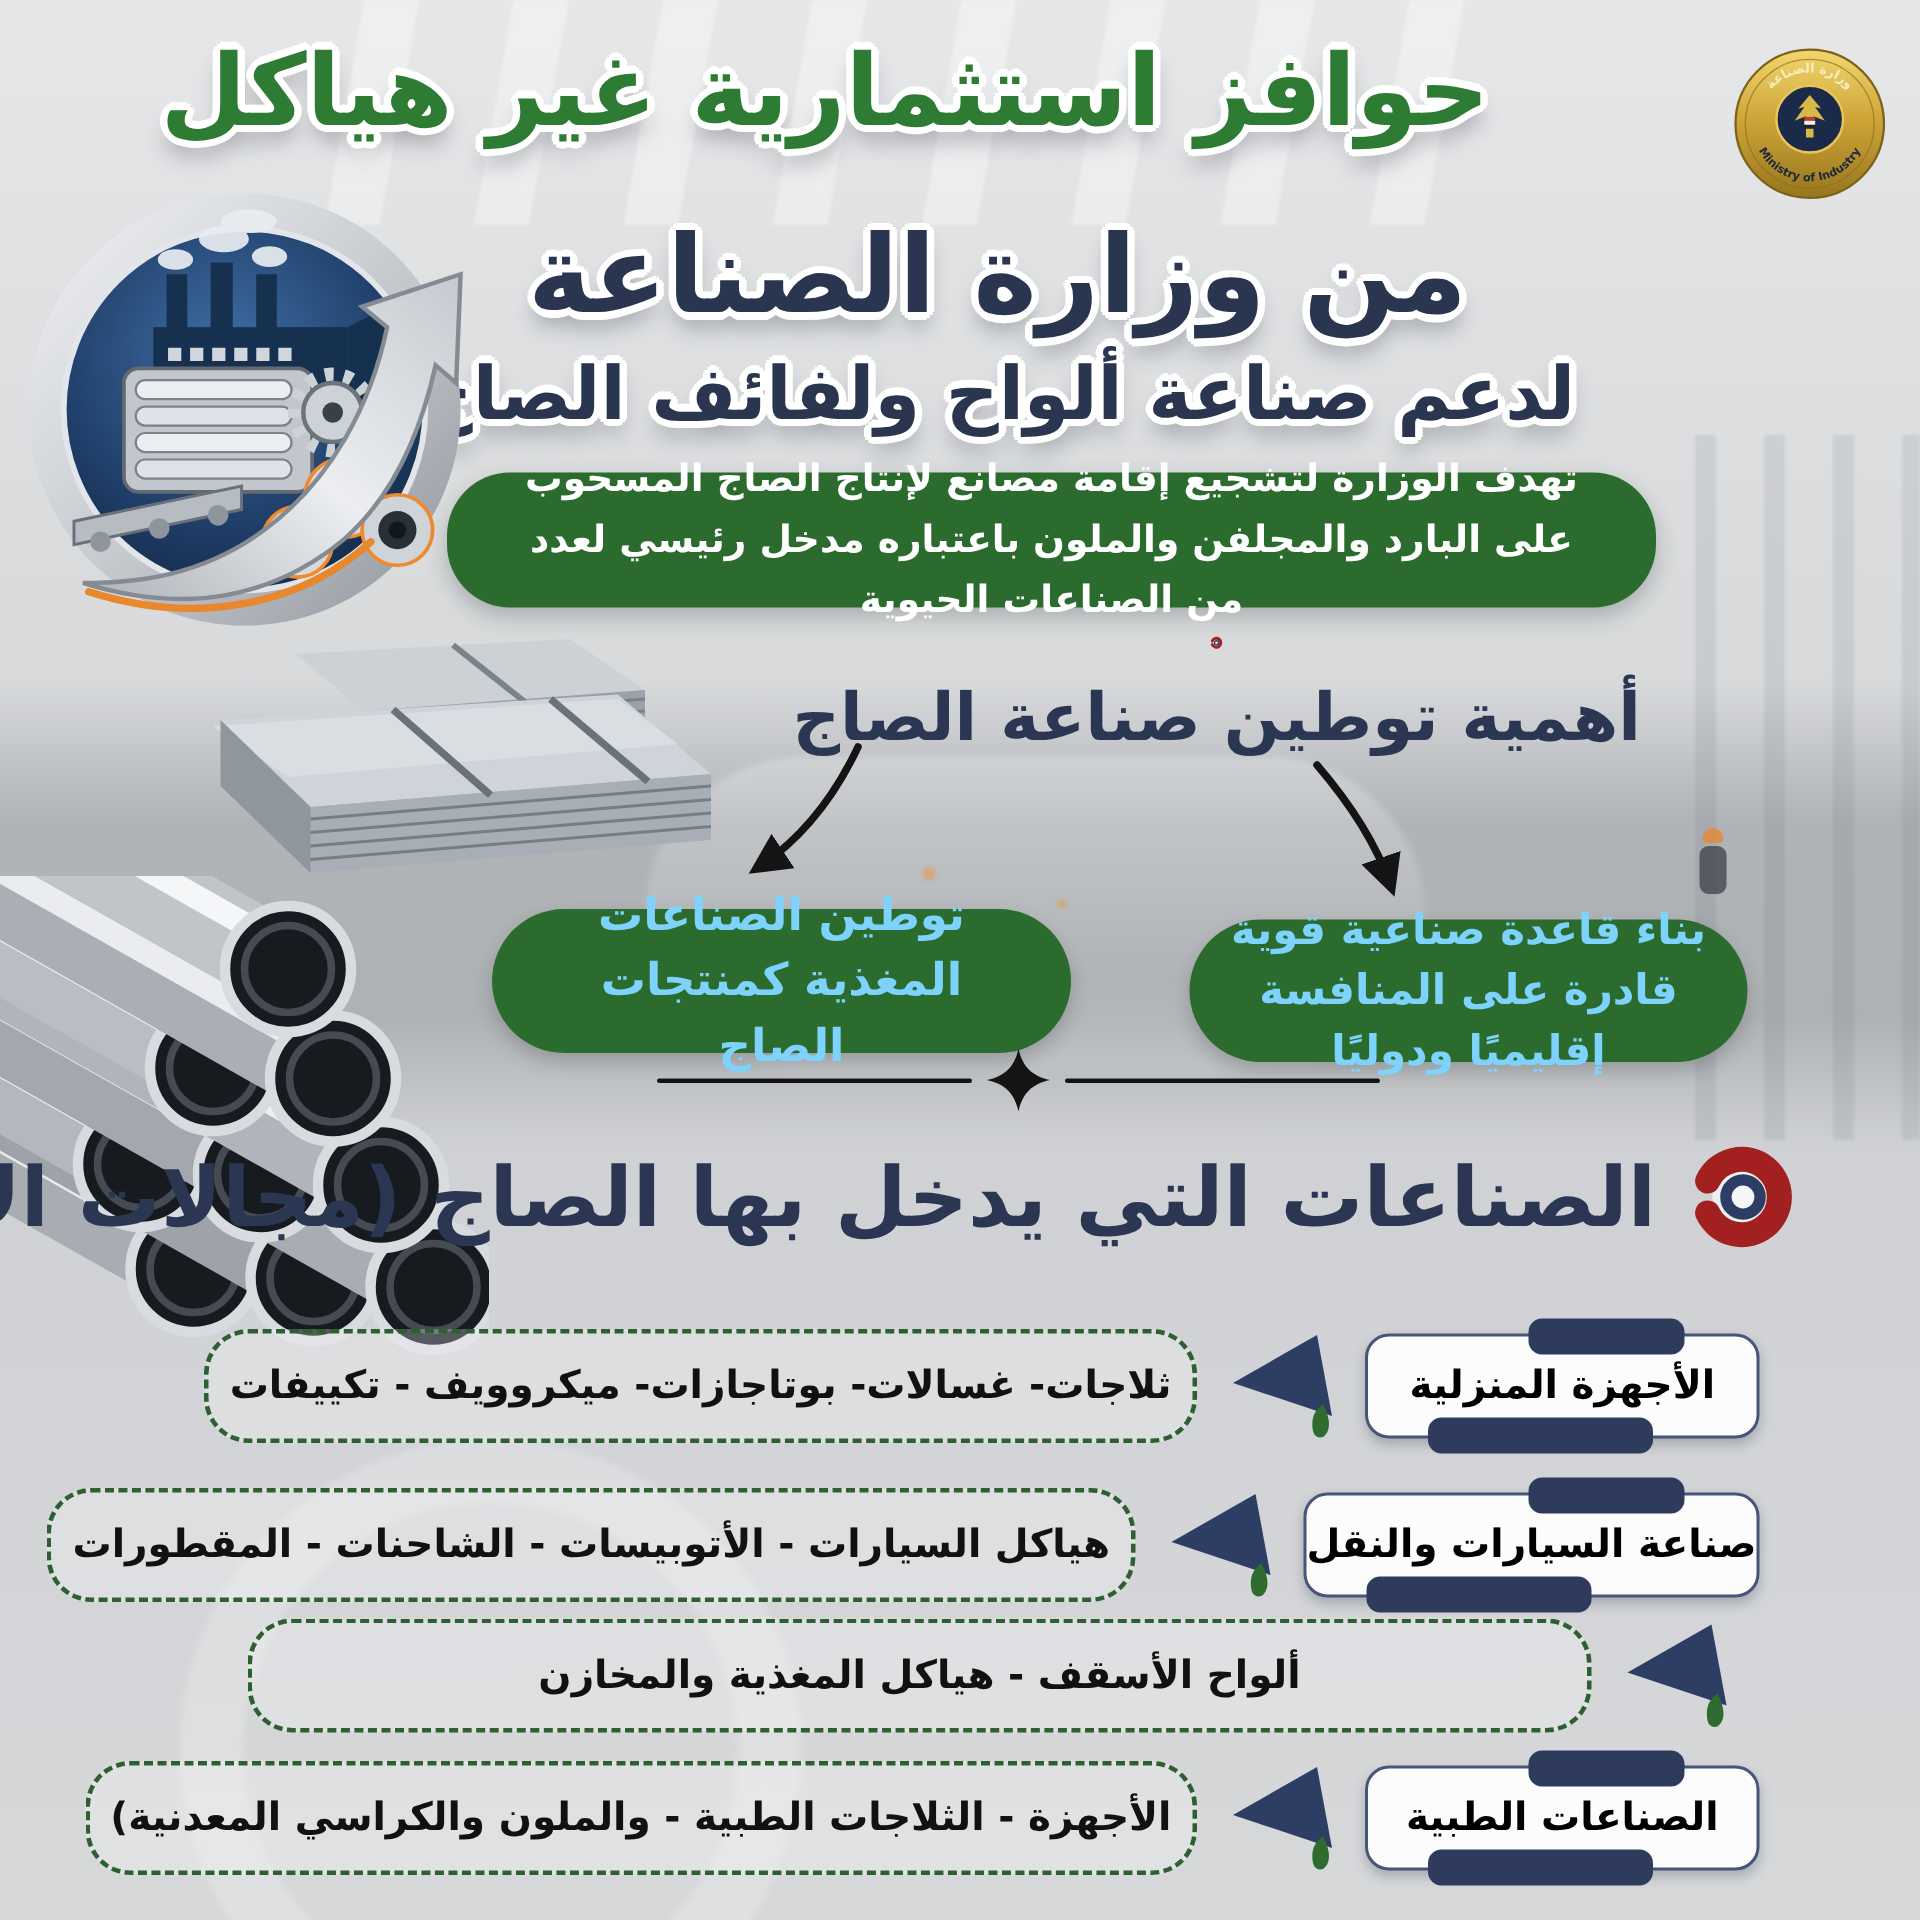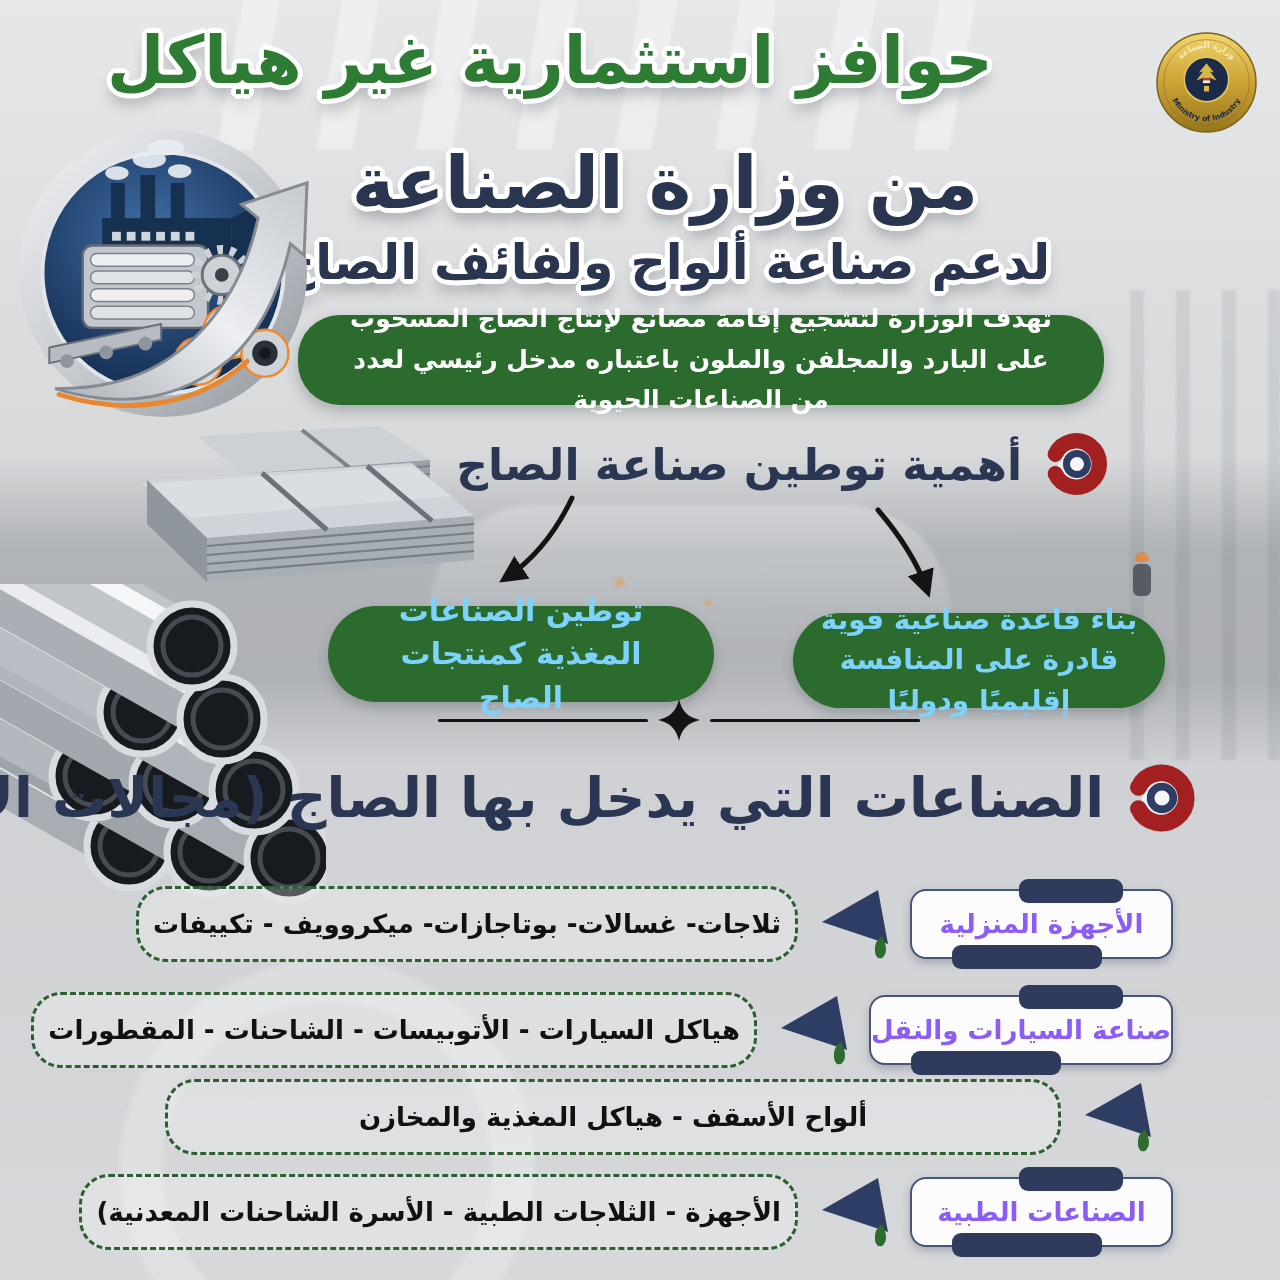--- a/index.html
+++ b/index.html
@@ -67,21 +67,21 @@
     background:#2c6b2e;display:flex;align-items:center;justify-content:center;
     box-shadow:0 6px 14px rgba(30,40,35,.25);
   }
   .intro-box .txt{
     color:#fff;font-weight:bold;font-size:25px;line-height:1.62;text-align:center;
     padding:0 34px;direction:rtl;
   }
   
   .sec-head{position:absolute;display:flex;align-items:center;gap:20px;direction:rtl;white-space:nowrap;}
   .sec-head .htxt{font-weight:bold;color:#2b3752;}
-  #sec1{top:424px;right:168px;height:80px;}
+  #sec1{top:424px;right:186px;height:80px;flex-direction:column;}
   #sec1 .htxt{font-size:44px;}
   #sec1 .bullet{width:70px;height:70px;}
   #sec2{top:756px;right:80px;height:84px;}
   #sec2 .htxt{font-size:55px;}
   #sec2 .bullet{width:76px;height:76px;}
   
   .bubble{
     position:absolute;border-radius:50px;background:#2c6b2e;color:#7dd3fc;font-weight:bold;
     display:flex;align-items:center;justify-content:center;text-align:center;direction:rtl;
     line-height:1.45;box-shadow:0 6px 12px rgba(30,40,35,.22);
@@ -90,21 +90,21 @@
   .bubble.right{left:793px;top:613px;width:372px;height:95px;font-size:28px;padding:0 24px;box-sizing:border-box;}
   
   .divider{position:absolute;left:438px;top:698px;width:482px;height:44px;display:flex;align-items:center;gap:10px;}
   .divider .line{flex:1;height:3px;background:#141414;border-radius:2px;}
   
   .rows-wrap{position:absolute;left:165px;top:876px;width:1008px;height:390px;}
   .row{position:absolute;left:0;width:100%;height:84px;display:flex;direction:rtl;align-items:center;}
   .row .cat{
     position:relative;flex:0 0 263px;height:70px;background:#fcfcfd;border:2px solid #46557a;border-radius:16px;
     display:flex;align-items:center;justify-content:center;box-sizing:border-box;
-    font-weight:bold;font-size:26px;color:#8b5cf6;white-space:nowrap;
+    font-weight:bold;font-size:26px;color:#000000;white-space:nowrap;
     box-shadow:0 4px 8px rgba(40,48,64,.25);
     text-align:right;
   }
   .row .cat::before{
     content:"";position:absolute;top:-12px;right:48px;width:104px;height:24px;background:#2e3b5c;border-radius:9px;
   }
   .row .cat::after{
     content:"";position:absolute;bottom:-12px;left:40px;width:150px;height:24px;background:#2e3b5c;border-radius:9px;
   }
   .row .arr{flex:0 0 112px;display:flex;align-items:center;justify-content:center;}
@@ -418,17 +418,17 @@
     </div>
 
     <div class="row" id="row3">
       <div class="cat">الصناعات الطبية</div>
       <div class="arr">
         <svg width="84" height="76" viewBox="0 0 84 76">
           <polygon points="66,4 76,58 10,36" fill="#2e3d63"></polygon>
           <path d="M70 50 Q78 66 70 72 Q62 74 63 61 Q64 54 70 50 Z" fill="#2e6b2e"></path>
         </svg>
       </div>
-      <div class="items" dir="rtl">الأجهزة - الثلاجات الطبية - الأسرة الشاحنات المعدنية)</div>
+      <div class="items" dir="rtl">الأجهزة - الثلاجات الطبية - والملون والكراسي المعدنية)</div>
     </div>
 
   </div>
 </div>
 
 </body></html>

